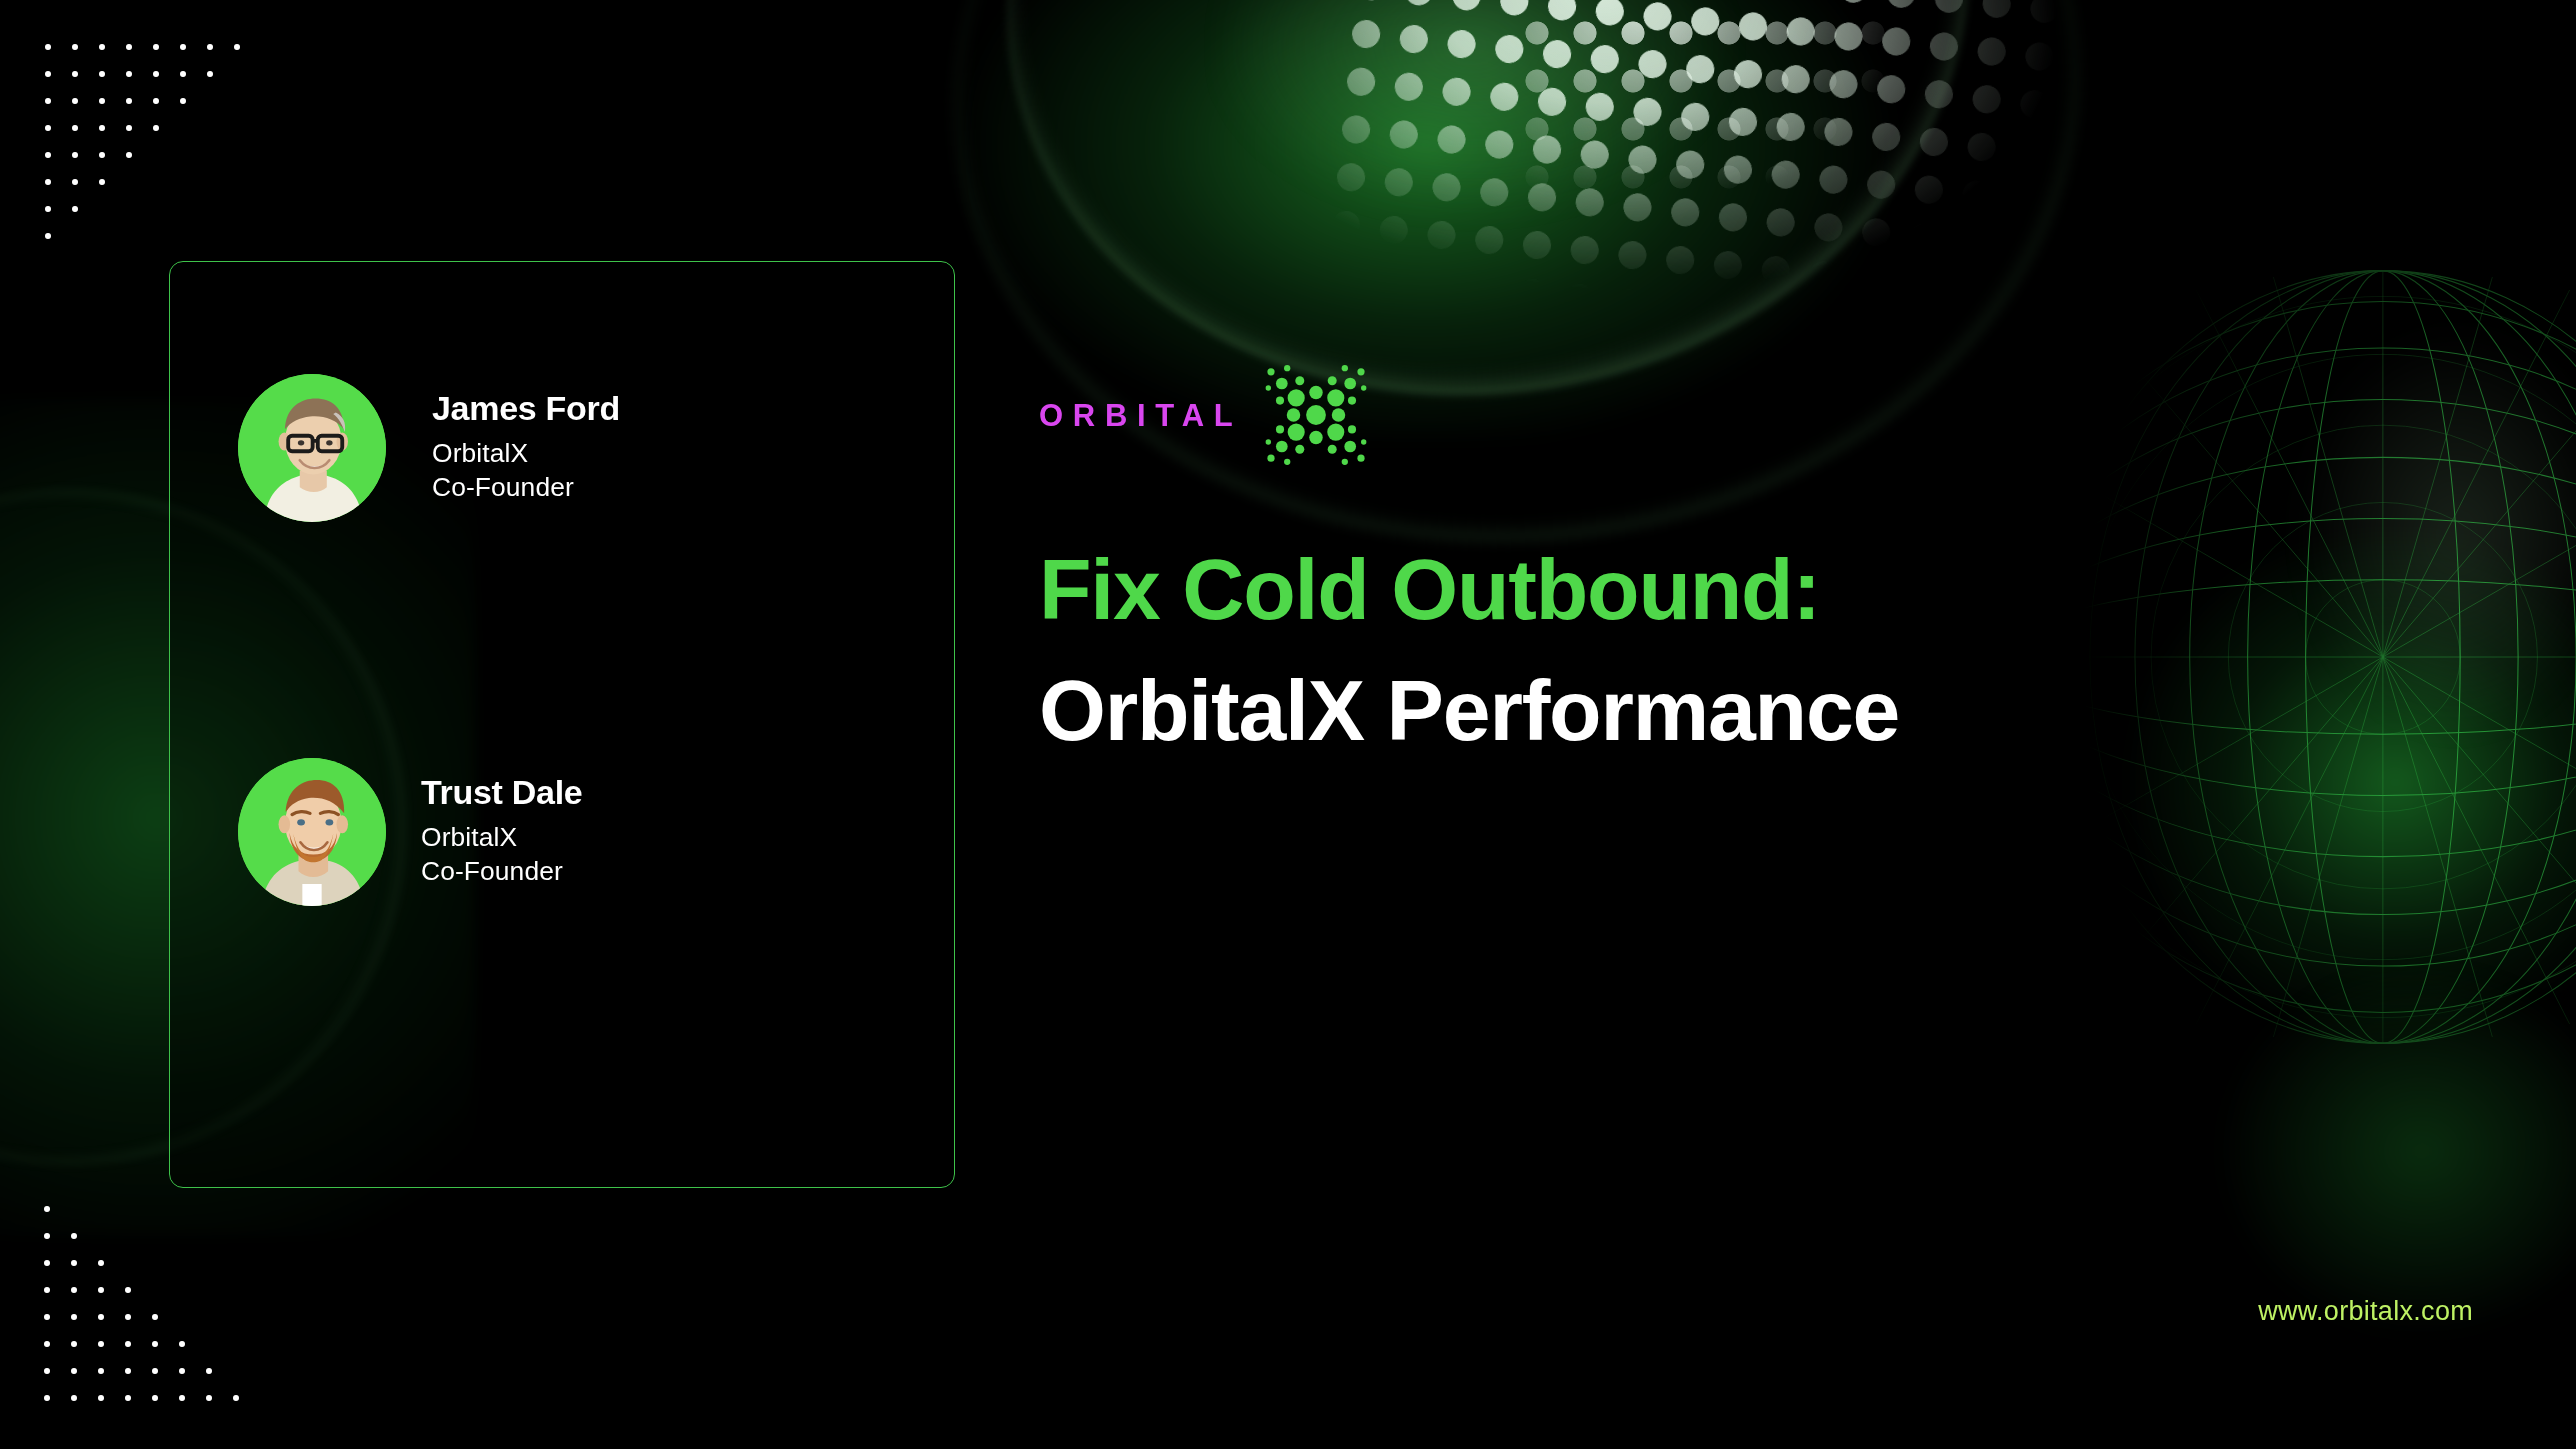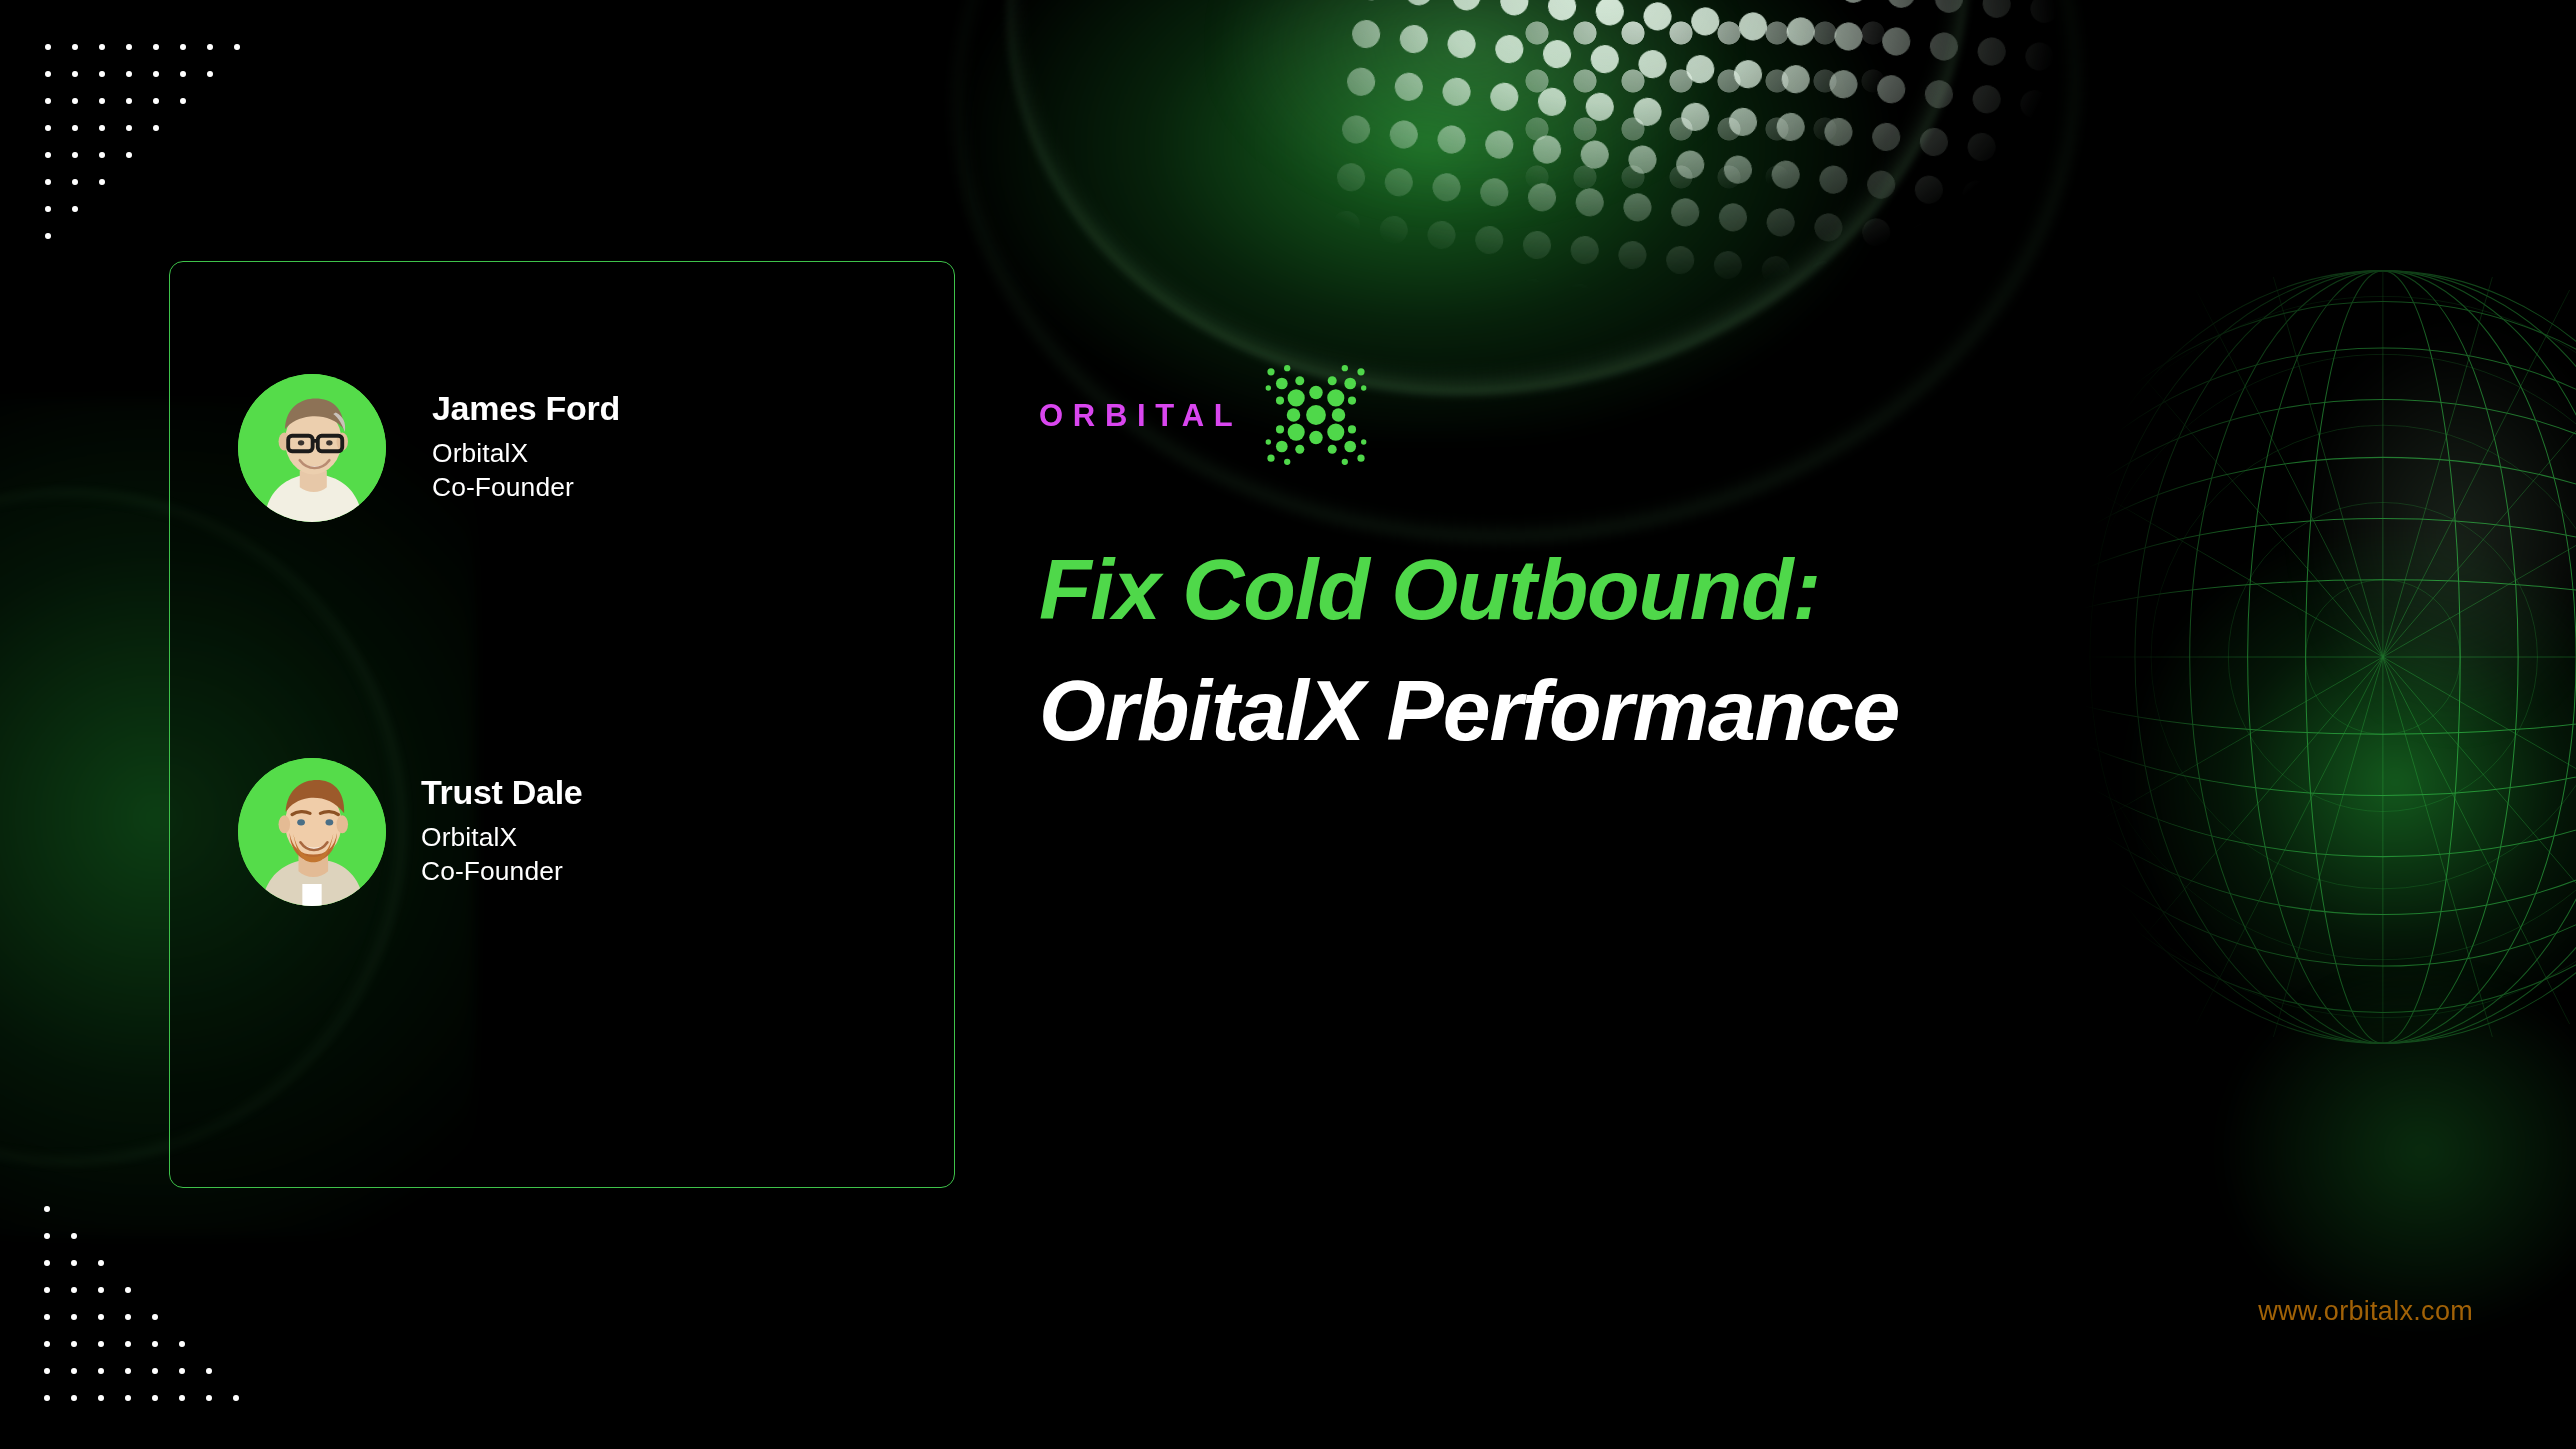--- a/index.html
+++ b/index.html
@@ -147,35 +147,35 @@
   #right-col { position:absolute; left:1039px; top:377px; width:1449px; }
 
   #brand-lockup { display:flex; align-items:center; height:76px; }
   #brand-wordmark {
     font-size:31px; font-weight:bold; color:#d946ef;
     letter-spacing:9.7px; line-height:1;
   }
   #brand-x-mark { margin-left:19.3px; width:108px; height:108px; }
   #brand-x-mark svg { width:100%; height:100%; display:block; }
 
-  #headline { margin-top:76px;font-style:italic; }
+  #headline { margin-top:76px; }
   .headline-line {
     font-size:86px;
     font-weight:bold;
     line-height:1.41;
     letter-spacing:-1.2px;
     white-space:nowrap;
   }
   .headline-accent { color:#4fd84a; }
   .headline-plain { color:#ffffff; }
 
   #site-url {
     position:absolute;
     right:103px; bottom:122px;
-    font-size:27px; color:#a16207; font-weight:normal;
+    font-size:27px; color:#bef264; font-weight:normal;
     letter-spacing:0.3px;
   }
 </style>
 </head>
 <body>
 
 <div id="stage">
 
   <div class="bg-layer glow-top-right"></div>
   <div class="bg-layer glow-top-right2"></div>

